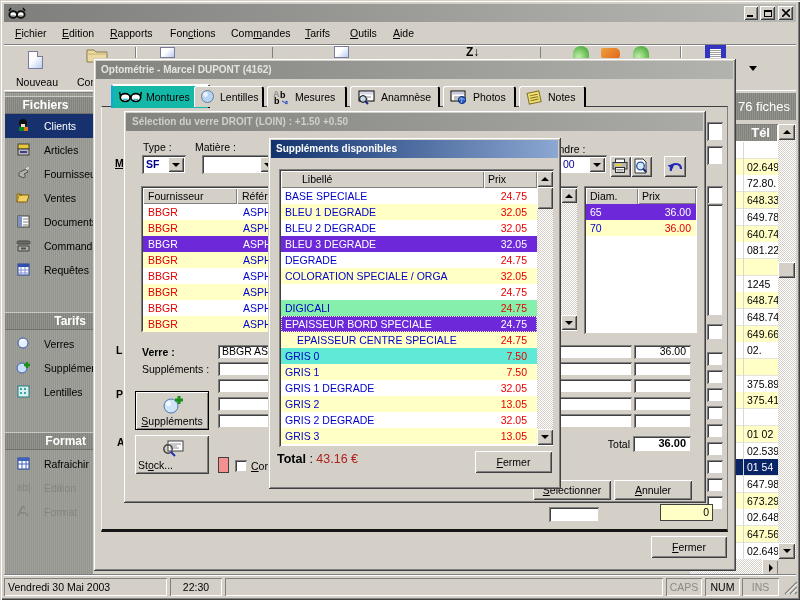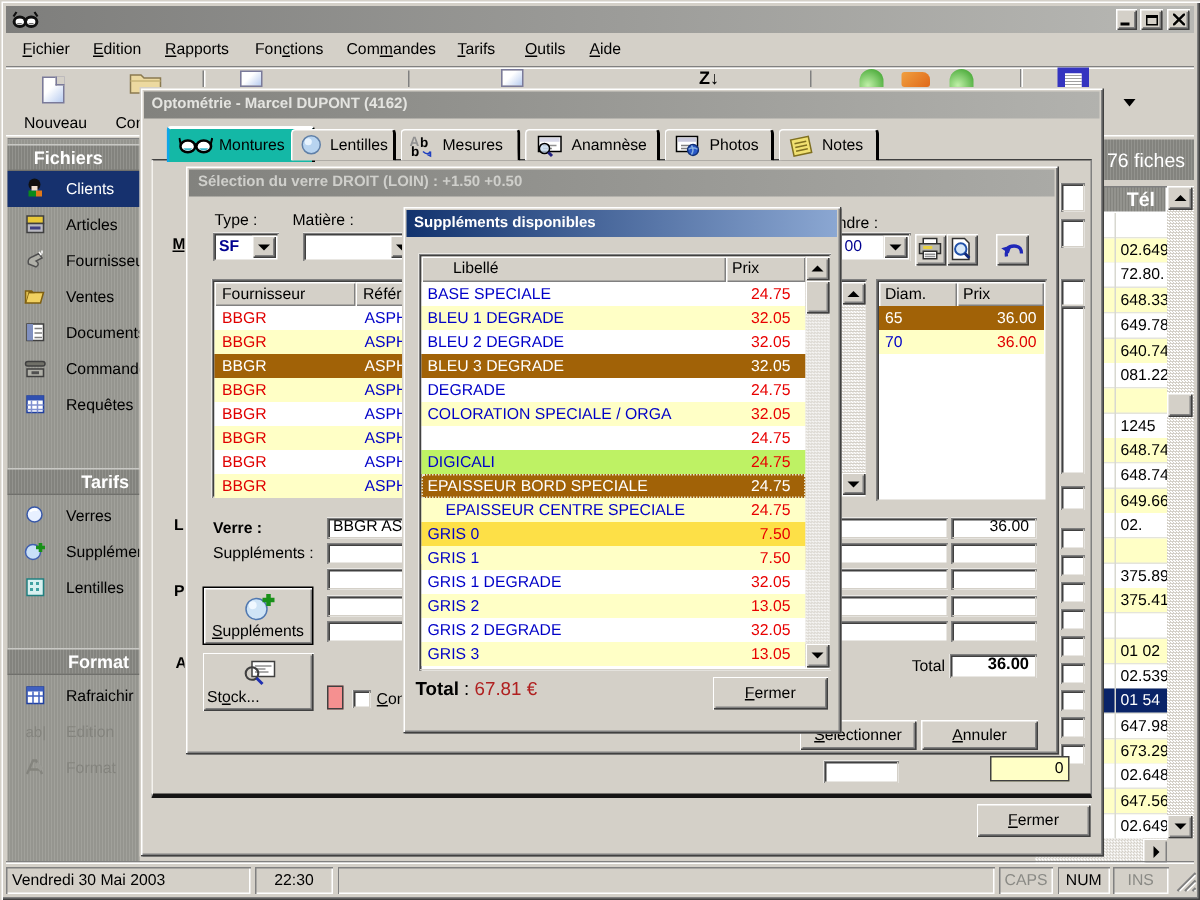--- a/index.html
+++ b/index.html
@@ -2,21 +2,21 @@
 <html><head><meta charset="utf-8"><style>
 *{margin:0;padding:0;box-sizing:border-box}
 html,body{width:800px;height:600px}
 body{position:relative;background:#d4d0c8;overflow:hidden;font-family:"Liberation Sans",sans-serif;font-size:10.5px;color:#000}
 .a{position:absolute}
 .b{font-weight:bold}
 .u{text-decoration:underline}
 .f{background:#d4d0c8}
 .w{background:#fff}
 .y{background:#ffffc6}
-.nv{background:#a16207;color:#fff}
+.nv{background:#6d28d9;color:#fff}
 .rz{box-shadow:inset 1px 1px 0 #fff,inset -1px -1px 0 #404040,inset 2px 2px 0 #d4d0c8,inset -2px -2px 0 #808080;background:#d4d0c8}
 .rz2{box-shadow:inset 1px 1px 0 #fff,inset -1px -1px 0 #808080;background:#d4d0c8}
 .win{box-shadow:inset 1px 1px 0 #d4d0c8,inset -1px -1px 0 #404040,inset 2px 2px 0 #fff,inset -2px -2px 0 #808080;background:#d4d0c8}
 .sk{box-shadow:inset 1px 1px 0 #808080,inset -1px -1px 0 #d4d0c8,inset 2px 2px 0 #404040,inset -2px -2px 0 #fff;background:#fff}
 .sk1{box-shadow:inset 1px 1px 0 #808080,inset -1px -1px 0 #fff}
 .stripeL{background-image:repeating-linear-gradient(90deg,#95958f 0 1px,#a1a19b 1px 2px)}
 .stripeD{background-image:repeating-linear-gradient(90deg,#83837e 0 1px,#93938e 1px 2px)}
 .dither{background-image:conic-gradient(#fff 25%,#d4d0c8 0 50%,#fff 0 75%,#d4d0c8 0);background-size:2px 2px}
 .ctr{display:flex;align-items:center;justify-content:center}
 .sbtn{position:absolute;box-shadow:inset 1px 1px 0 #fff,inset -1px -1px 0 #404040,inset 2px 2px 0 #d4d0c8,inset -2px -2px 0 #808080;background:#d4d0c8;display:flex;align-items:center;justify-content:center}
@@ -526,33 +526,33 @@
       <span style="position:absolute;left:4px;color:#0000c8">DEGRADE</span>
       <span style="position:absolute;right:10px;color:#e80000">24.75</span>
     </div>
     <div class="a" style="left:281px;top:268px;width:256px;height:16px;line-height:16px;background:#ffffc6">
       <span style="position:absolute;left:4px;color:#0000c8">COLORATION SPECIALE / ORGA</span>
       <span style="position:absolute;right:10px;color:#e80000">32.05</span>
     </div>
     <div class="a" style="left:281px;top:284px;width:256px;height:16px;line-height:16px;background:#fff">
       <span style="position:absolute;right:10px;color:#e80000">24.75</span>
     </div>
-    <div class="a" style="left:281px;top:300px;width:256px;height:16px;line-height:16px;background:#bef264">
+    <div class="a" style="left:281px;top:300px;width:256px;height:16px;line-height:16px;background:#86efac">
       <span style="position:absolute;left:4px;color:#0000c8">DIGICALI</span>
       <span style="position:absolute;right:10px;color:#e80000">24.75</span>
     </div>
     <div class="a nv" style="left:281px;top:316px;width:256px;height:16px;line-height:16px;outline:1px dotted #e8e8d0;outline-offset:-1px;">
       <span style="position:absolute;left:4px">EPAISSEUR BORD SPECIALE</span>
       <span style="position:absolute;right:10px">24.75</span>
     </div>
     <div class="a" style="left:281px;top:332px;width:256px;height:16px;line-height:16px;background:#ffffc6">
       <span style="position:absolute;left:16px;color:#0000c8">EPAISSEUR CENTRE SPECIALE</span>
       <span style="position:absolute;right:10px;color:#e80000">24.75</span>
     </div>
-    <div class="a" style="left:281px;top:348px;width:256px;height:28px;line-height:16px;background:#fde047">
+    <div class="a" style="left:281px;top:348px;width:256px;height:28px;line-height:16px;background:#5eead4">
       <span style="position:absolute;left:4px;color:#0000c8">GRIS 0</span>
       <span style="position:absolute;right:10px;color:#e80000">7.50</span>
     </div>
     <div class="a" style="left:281px;top:364px;width:256px;height:16px;line-height:16px;background:#ffffc6">
       <span style="position:absolute;left:4px;color:#0000c8">GRIS 1</span>
       <span style="position:absolute;right:10px;color:#e80000">7.50</span>
     </div>
     <div class="a" style="left:281px;top:380px;width:256px;height:16px;line-height:16px;background:#fff">
       <span style="position:absolute;left:4px;color:#0000c8">GRIS 1 DEGRADE</span>
       <span style="position:absolute;right:10px;color:#e80000">32.05</span>
@@ -570,17 +570,17 @@
       <span style="position:absolute;right:10px;color:#e80000">13.05</span>
     </div>
     <div class="a dither" style="left:537px;top:171px;width:16px;height:274px"></div>
     <div class="sbtn" style="left:537px;top:171px;width:16px;height:16px">
       <div class="arrU"></div>
     </div>
     <div class="sbtn" style="left:537px;top:187px;width:16px;height:22px"></div>
     <div class="sbtn" style="left:537px;top:429px;width:16px;height:16px">
       <div class="arr"></div>
     </div>
-    <div class="a" style="left:277px;top:452px;font-size:12.5px"><span class="b">Total</span> : <span style="color:#b02020">67.81 €</span></div>
+    <div class="a" style="left:277px;top:452px;font-size:12.5px"><span class="b">Total</span> : <span style="color:#b02020">43.16 €</span></div>
     <div class="a rz ctr" style="left:475px;top:451px;width:77px;height:22px">
       <span><span class="u">F</span>ermer</span>
     </div>
   </div>
 
 </body></html>

